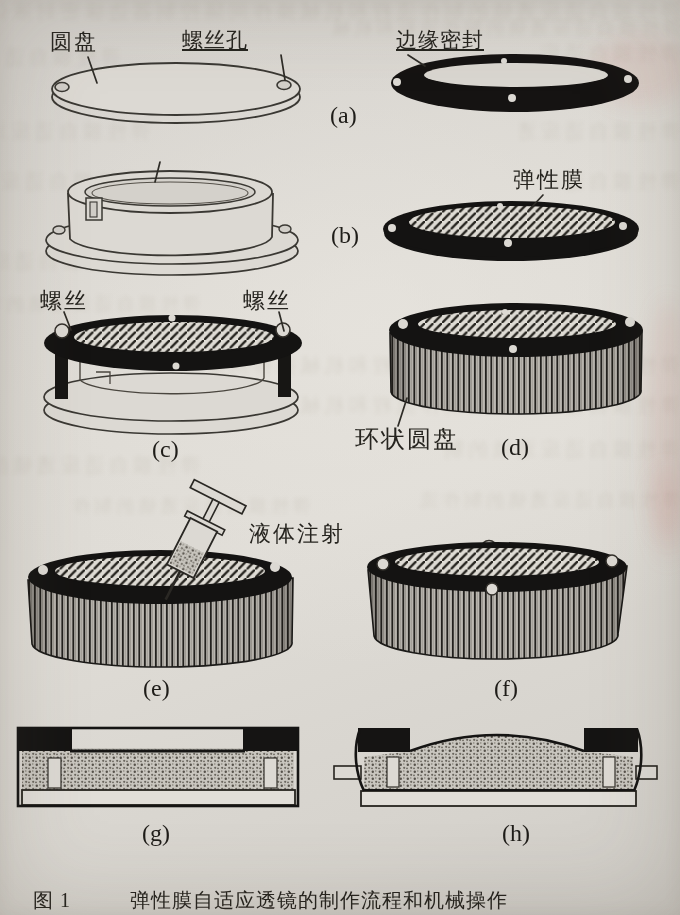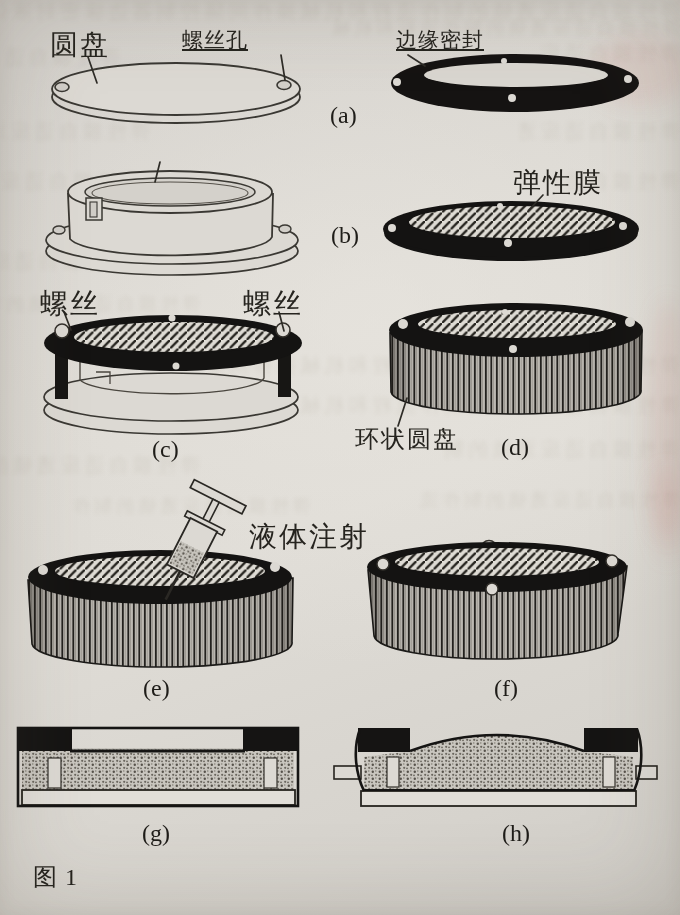--- a/index.html
+++ b/index.html
@@ -15,29 +15,29 @@
   }
   .page::after{
     content:"";position:absolute;inset:0;pointer-events:none;
     box-shadow:inset 0 0 90px rgba(92,84,70,.22), inset 0 0 16px rgba(120,110,95,.10);
   }
   .fig{position:absolute;}
   .fig svg{display:block;overflow:visible;}
   .lbl{
     position:absolute;white-space:nowrap;color:#26241f;
     font-family:"Liberation Serif","DejaVu Serif",serif;
-    font-size:28px;line-height:1.15;letter-spacing:2px;
+    font-size:22px;line-height:1.15;letter-spacing:2px;
   }
   .lbl.small{font-size:21px;letter-spacing:1px;text-decoration:underline;}
   .panel-letter{
     position:absolute;white-space:nowrap;color:#1f1d19;
     font-family:"Liberation Serif","DejaVu Serif",serif;
     font-size:24px;letter-spacing:0;
   }
-  .caption{position:absolute;color:#24221d;font-size:24px;letter-spacing:1px;white-space:nowrap;}
+  .caption{position:absolute;color:#24221d;font-size:20px;letter-spacing:1px;white-space:nowrap;margin-top:26px;}
   .bleed{
     position:absolute;overflow:hidden;pointer-events:none;
     transform:scaleX(-1);filter:blur(2.2px);opacity:.11;color:#7e735f;
     font-size:20px;letter-spacing:4px;white-space:nowrap;height:26px;
   }
   .blob{position:absolute;border-radius:50%;filter:blur(10px);pointer-events:none;
     background:rgba(198,122,115,.13);}
   .leaders{position:absolute;left:0;top:0;pointer-events:none;}
 </style>
 </head>
@@ -258,14 +258,15 @@
   <div class="panel-letter" style="left:330px;top:102px">(a)</div>
   <div class="panel-letter" style="left:331px;top:222px">(b)</div>
   <div class="panel-letter" style="left:152px;top:436px">(c)</div>
   <div class="panel-letter" style="left:501px;top:434px">(d)</div>
   <div class="panel-letter" style="left:143px;top:675px">(e)</div>
   <div class="panel-letter" style="left:494px;top:675px">(f)</div>
   <div class="panel-letter" style="left:142px;top:820px">(g)</div>
   <div class="panel-letter" style="left:502px;top:820px">(h)</div>
 
   <div class="caption" style="left:33px;top:861px">图 1</div>
+  <div class="caption" style="left:130px;top:861px">弹性膜自适应透镜的制作流程和机械操作</div>
 
 </div>
 
 </body></html>

